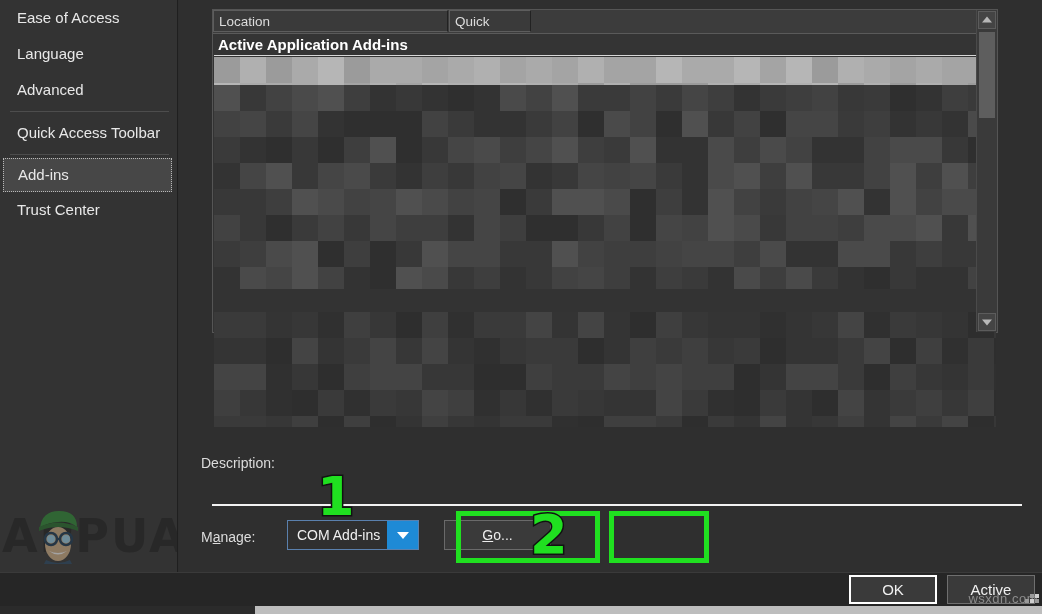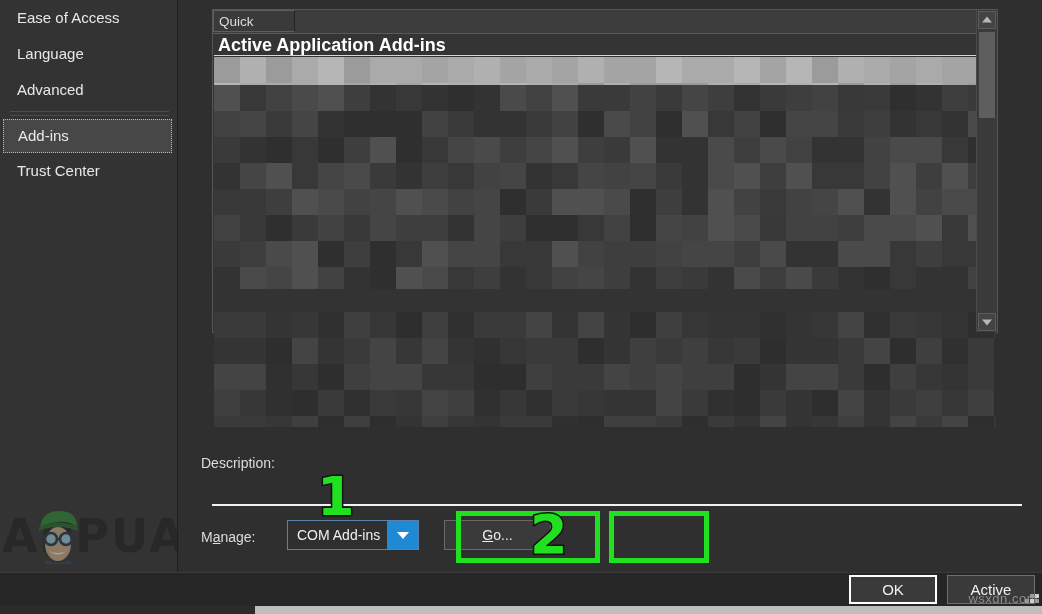--- a/index.html
+++ b/index.html
@@ -87,21 +87,21 @@
     margin-left:6px;
     vertical-align:2px;
   }
   #col-name{width:463px;}
   #col-loc{width:235px;}
   #col-type{width:82px;}
 
   .grouphdr{
     position:absolute;left:1px;right:1px;
     height:22px;line-height:22px;
-    font-size:18px;font-weight:bold;color:#ffffff;
+    font-size:15px;font-weight:bold;color:#ffffff;
     padding-left:4px;
     background:#343434;
     border-bottom:1px solid #d8d8d8;
     box-sizing:border-box;
   }
   #grp-active{top:24px;}
   #grp-inactive{top:279px;border-bottom:1px solid #8c8c8c;}
 
   
   .mosaic{position:absolute;overflow:hidden;}
@@ -279,34 +279,40 @@
     <div class="side-item">
       <span>Ease of Access</span>
     </div>
     <div class="side-item">
       <span>Language</span>
     </div>
     <div class="side-item">
       <span>Advanced</span>
     </div>
     <div class="side-sep"></div>
+    <div class="side-item">
+      <span>Quick Access Toolbar</span>
+    </div>
     <div class="side-sep"></div>
     <div class="side-item sel">
       <span>Add-ins</span>
     </div>
     <div class="side-item">
       <span>Trust Center</span>
     </div>
   </div>
 
   <div id="content">
 
     <div id="listbox">
 
       <div id="colhead">
+        <div class="col" id="col-loc">
+          <span>Location</span>
+        </div>
         <div class="col" id="col-type">
           <span>Quick</span>
         </div>
       </div>
 
       <div class="grouphdr" id="grp-active">
         <span>Active Application Add-ins</span>
       </div>
 
       <div id="sel-row">

